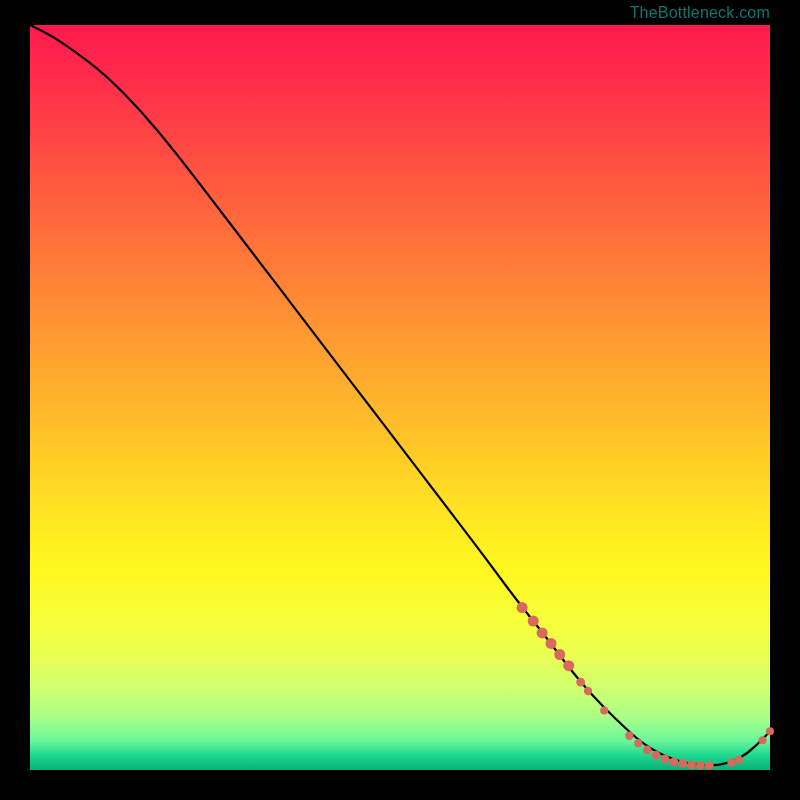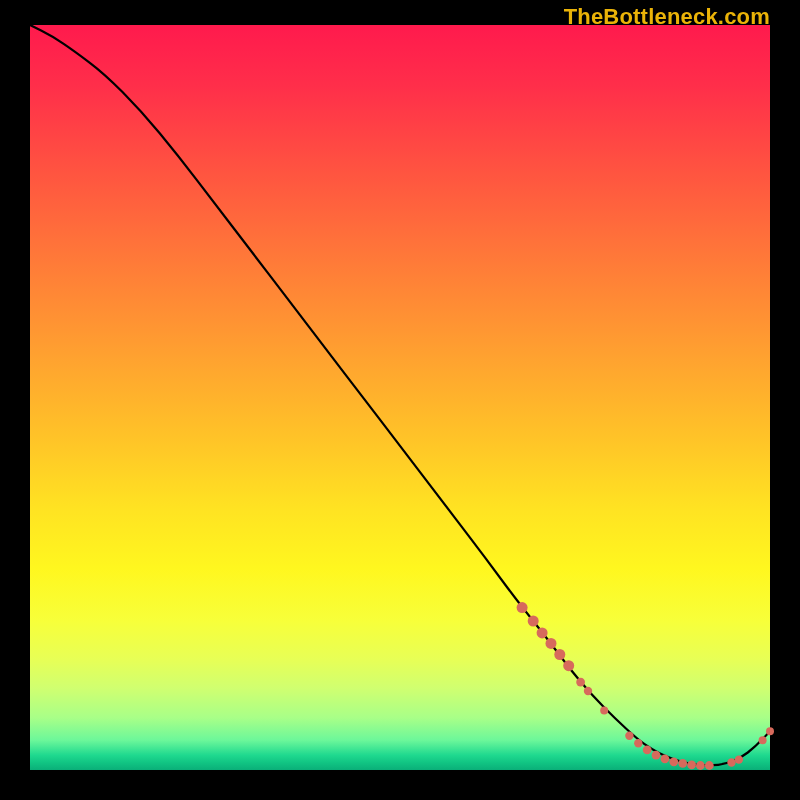--- a/index.html
+++ b/index.html
@@ -41,25 +41,24 @@
       #6cf79a 96%,
       #1fd98f 98%,
       #11c583 99%,
       #0aaf78 100%
     );
   }
   .watermark {
     position: absolute;
     top: 4px;
     right: 30px;
-    color: #eab308;
-    font-size: 22px;
+    color: #0f766e;
+    font-size: 16px;
     letter-spacing: 0.2px;
     user-select: none;
-    font-weight: bold;
   }
   svg.curve {
     position: absolute;
     left: 0;
     top: 0;
     width: 740px;
     height: 745px;
     overflow: visible;
   }
   .curve-path {

